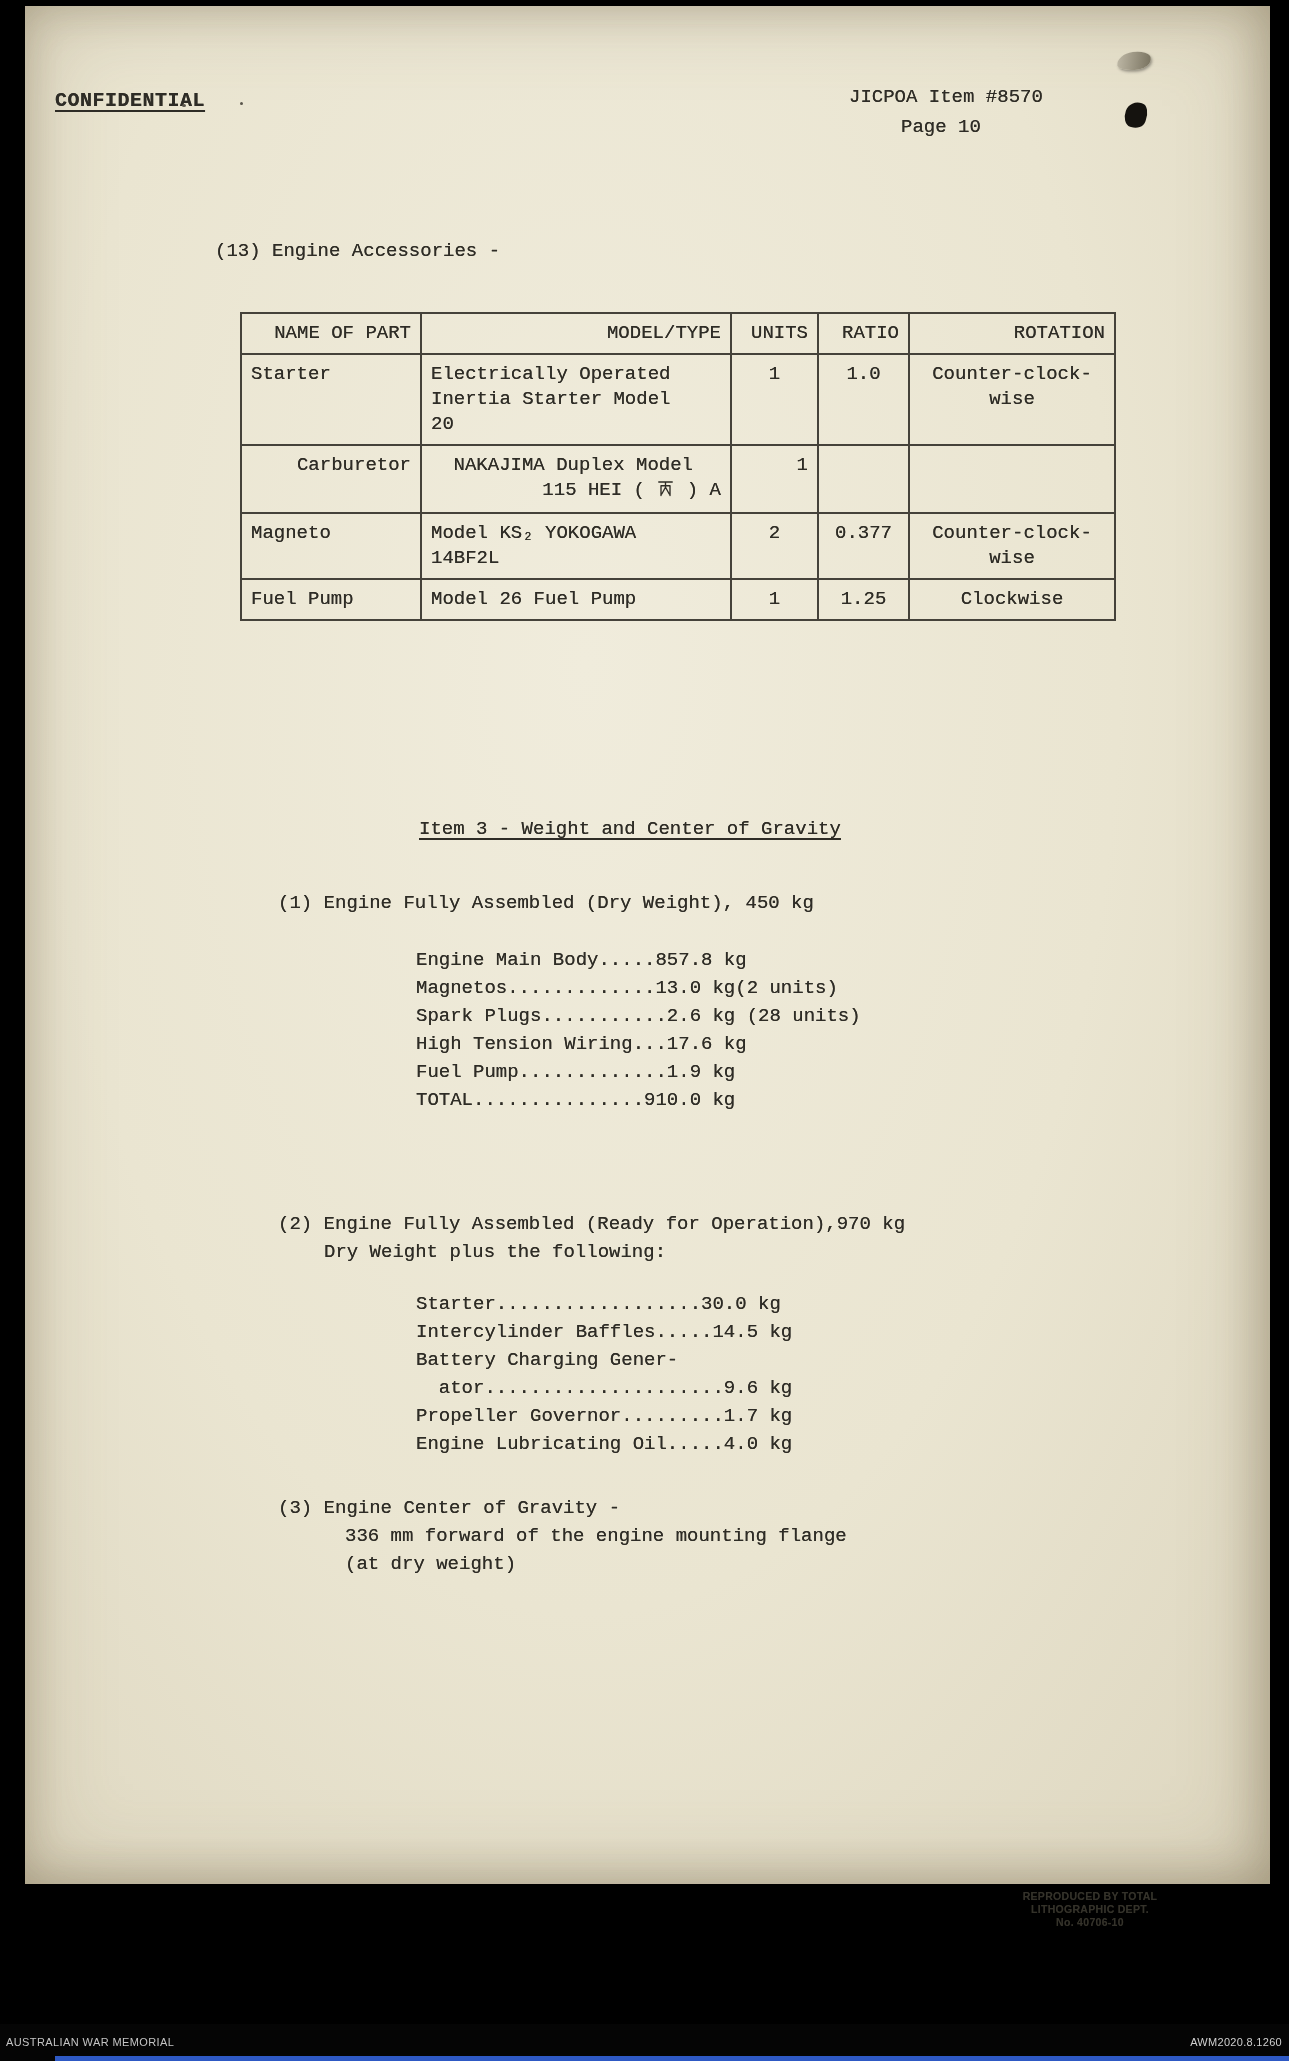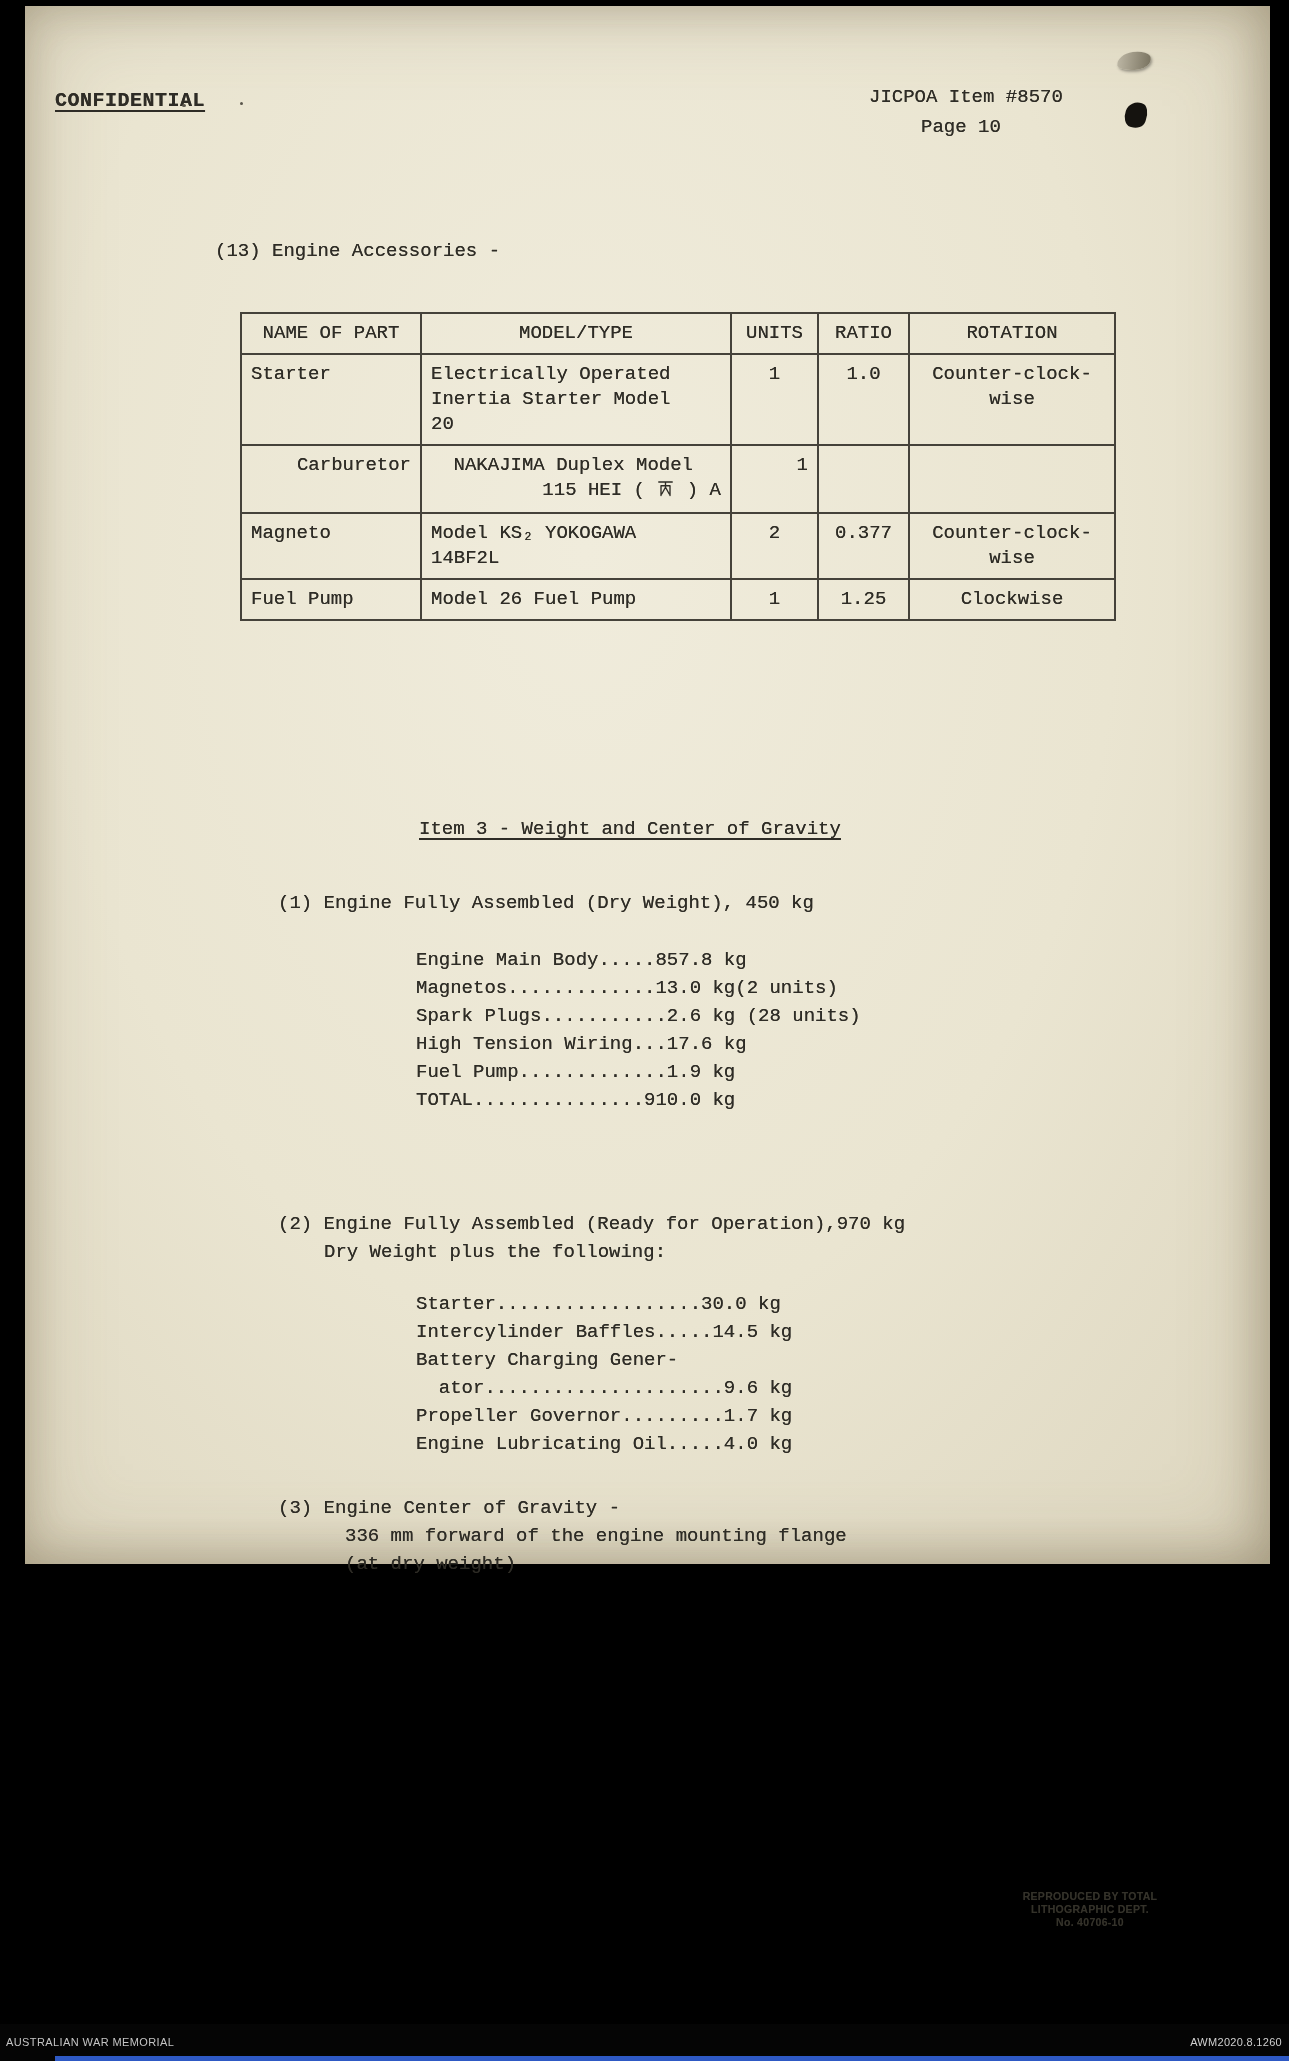--- a/index.html
+++ b/index.html
@@ -4,45 +4,45 @@
 <style>
   * { margin:0; padding:0; box-sizing:border-box; }
   html,body { width:1289px; height:2061px; }
   body {
     position:relative;
     background:#000;
     font-family:"Liberation Mono","DejaVu Sans Mono",monospace;
     overflow:hidden;
   }
   #paper {
-    position:absolute; left:25px; top:6px; width:1245px; height:1558px;
+    position:absolute; left:25px; top:6px; width:1245px; height:1878px;
     background: radial-gradient(ellipse at 45% 35%, #f0ecdc 0%, #eae5d1 55%, #ddd6bf 100%);
     box-shadow: inset 0 0 90px rgba(110,95,60,.28), inset -12px 0 45px rgba(90,78,48,.18), inset 0 -8px 40px rgba(90,78,48,.14);
     color:#2e2c26;
     text-shadow:0 0 .6px rgba(40,38,30,.85);
     font-size:19px;
   }
   .abs { position:absolute; }
   #confidential {
     left:30px; top:83px; font-size:20px; font-weight:bold; letter-spacing:.5px;
     text-decoration:underline; text-underline-offset:4px; text-decoration-thickness:2px;
   }
-  #hdr-right { left:844px; top:76px; line-height:30px; }
+  #hdr-right { left:824px; top:76px; line-height:30px; }
   #pagenum { margin-left:52px; }
   #sec13-title { left:190px; top:234px; }
 
   #acc-table {
     position:absolute; left:215px; top:306px; border-collapse:collapse; table-layout:fixed;
     font-size:19px; line-height:25px;
   }
   #acc-table th, #acc-table td {
     border:2px solid #45423a; vertical-align:top; padding:7px 9px;
     font-weight:normal; overflow:hidden;
   }
-  #acc-table th { text-align:center; height:28px; }
+  #acc-table th { text-align:right; height:28px; }
   .c-units, .c-ratio, .c-rot { text-align:center; }
   .c-model .wrap { max-width:262px; }
   .kanji-line { white-space:pre; }
   .kanji { display:inline-block; margin:0 2px; vertical-align:-2px; }
   tr.r1 td { height:82px; }
   tr.r2 td { height:68px;text-align:right; }
   tr.r3 td { height:60px; }
   tr.r4 td { height:34px; }
   tr.r5 td { height:28px; }
 

